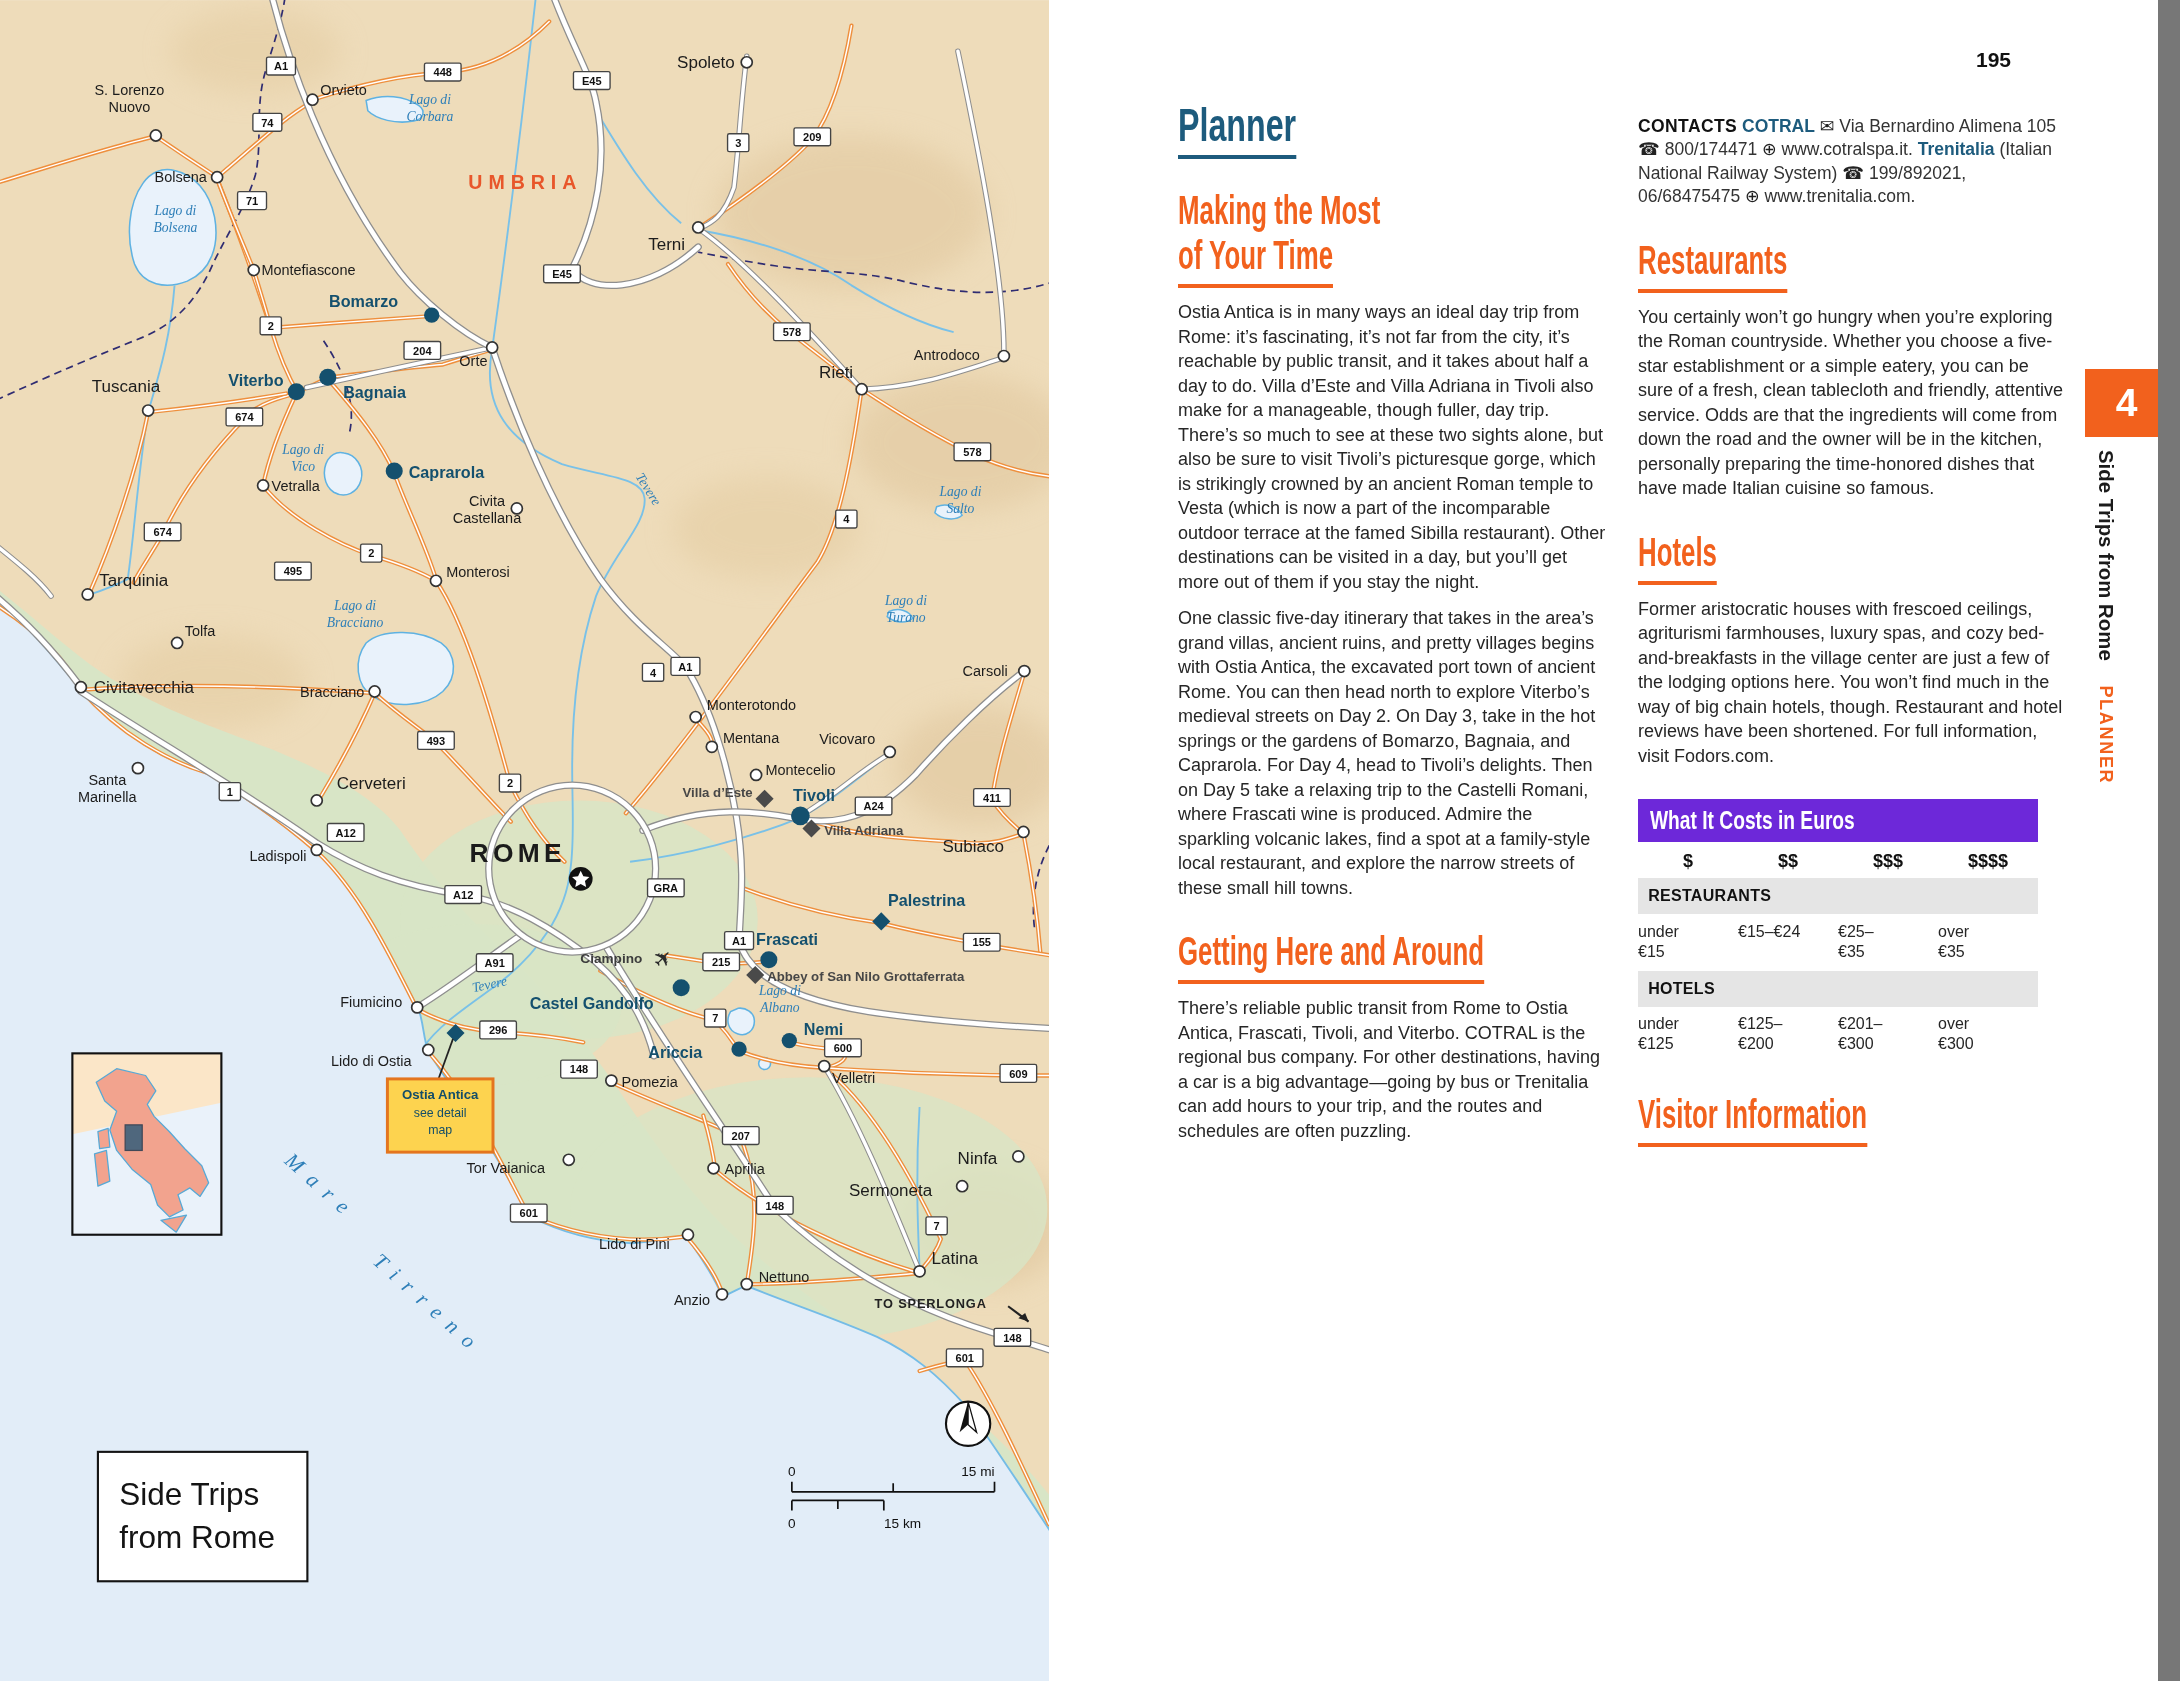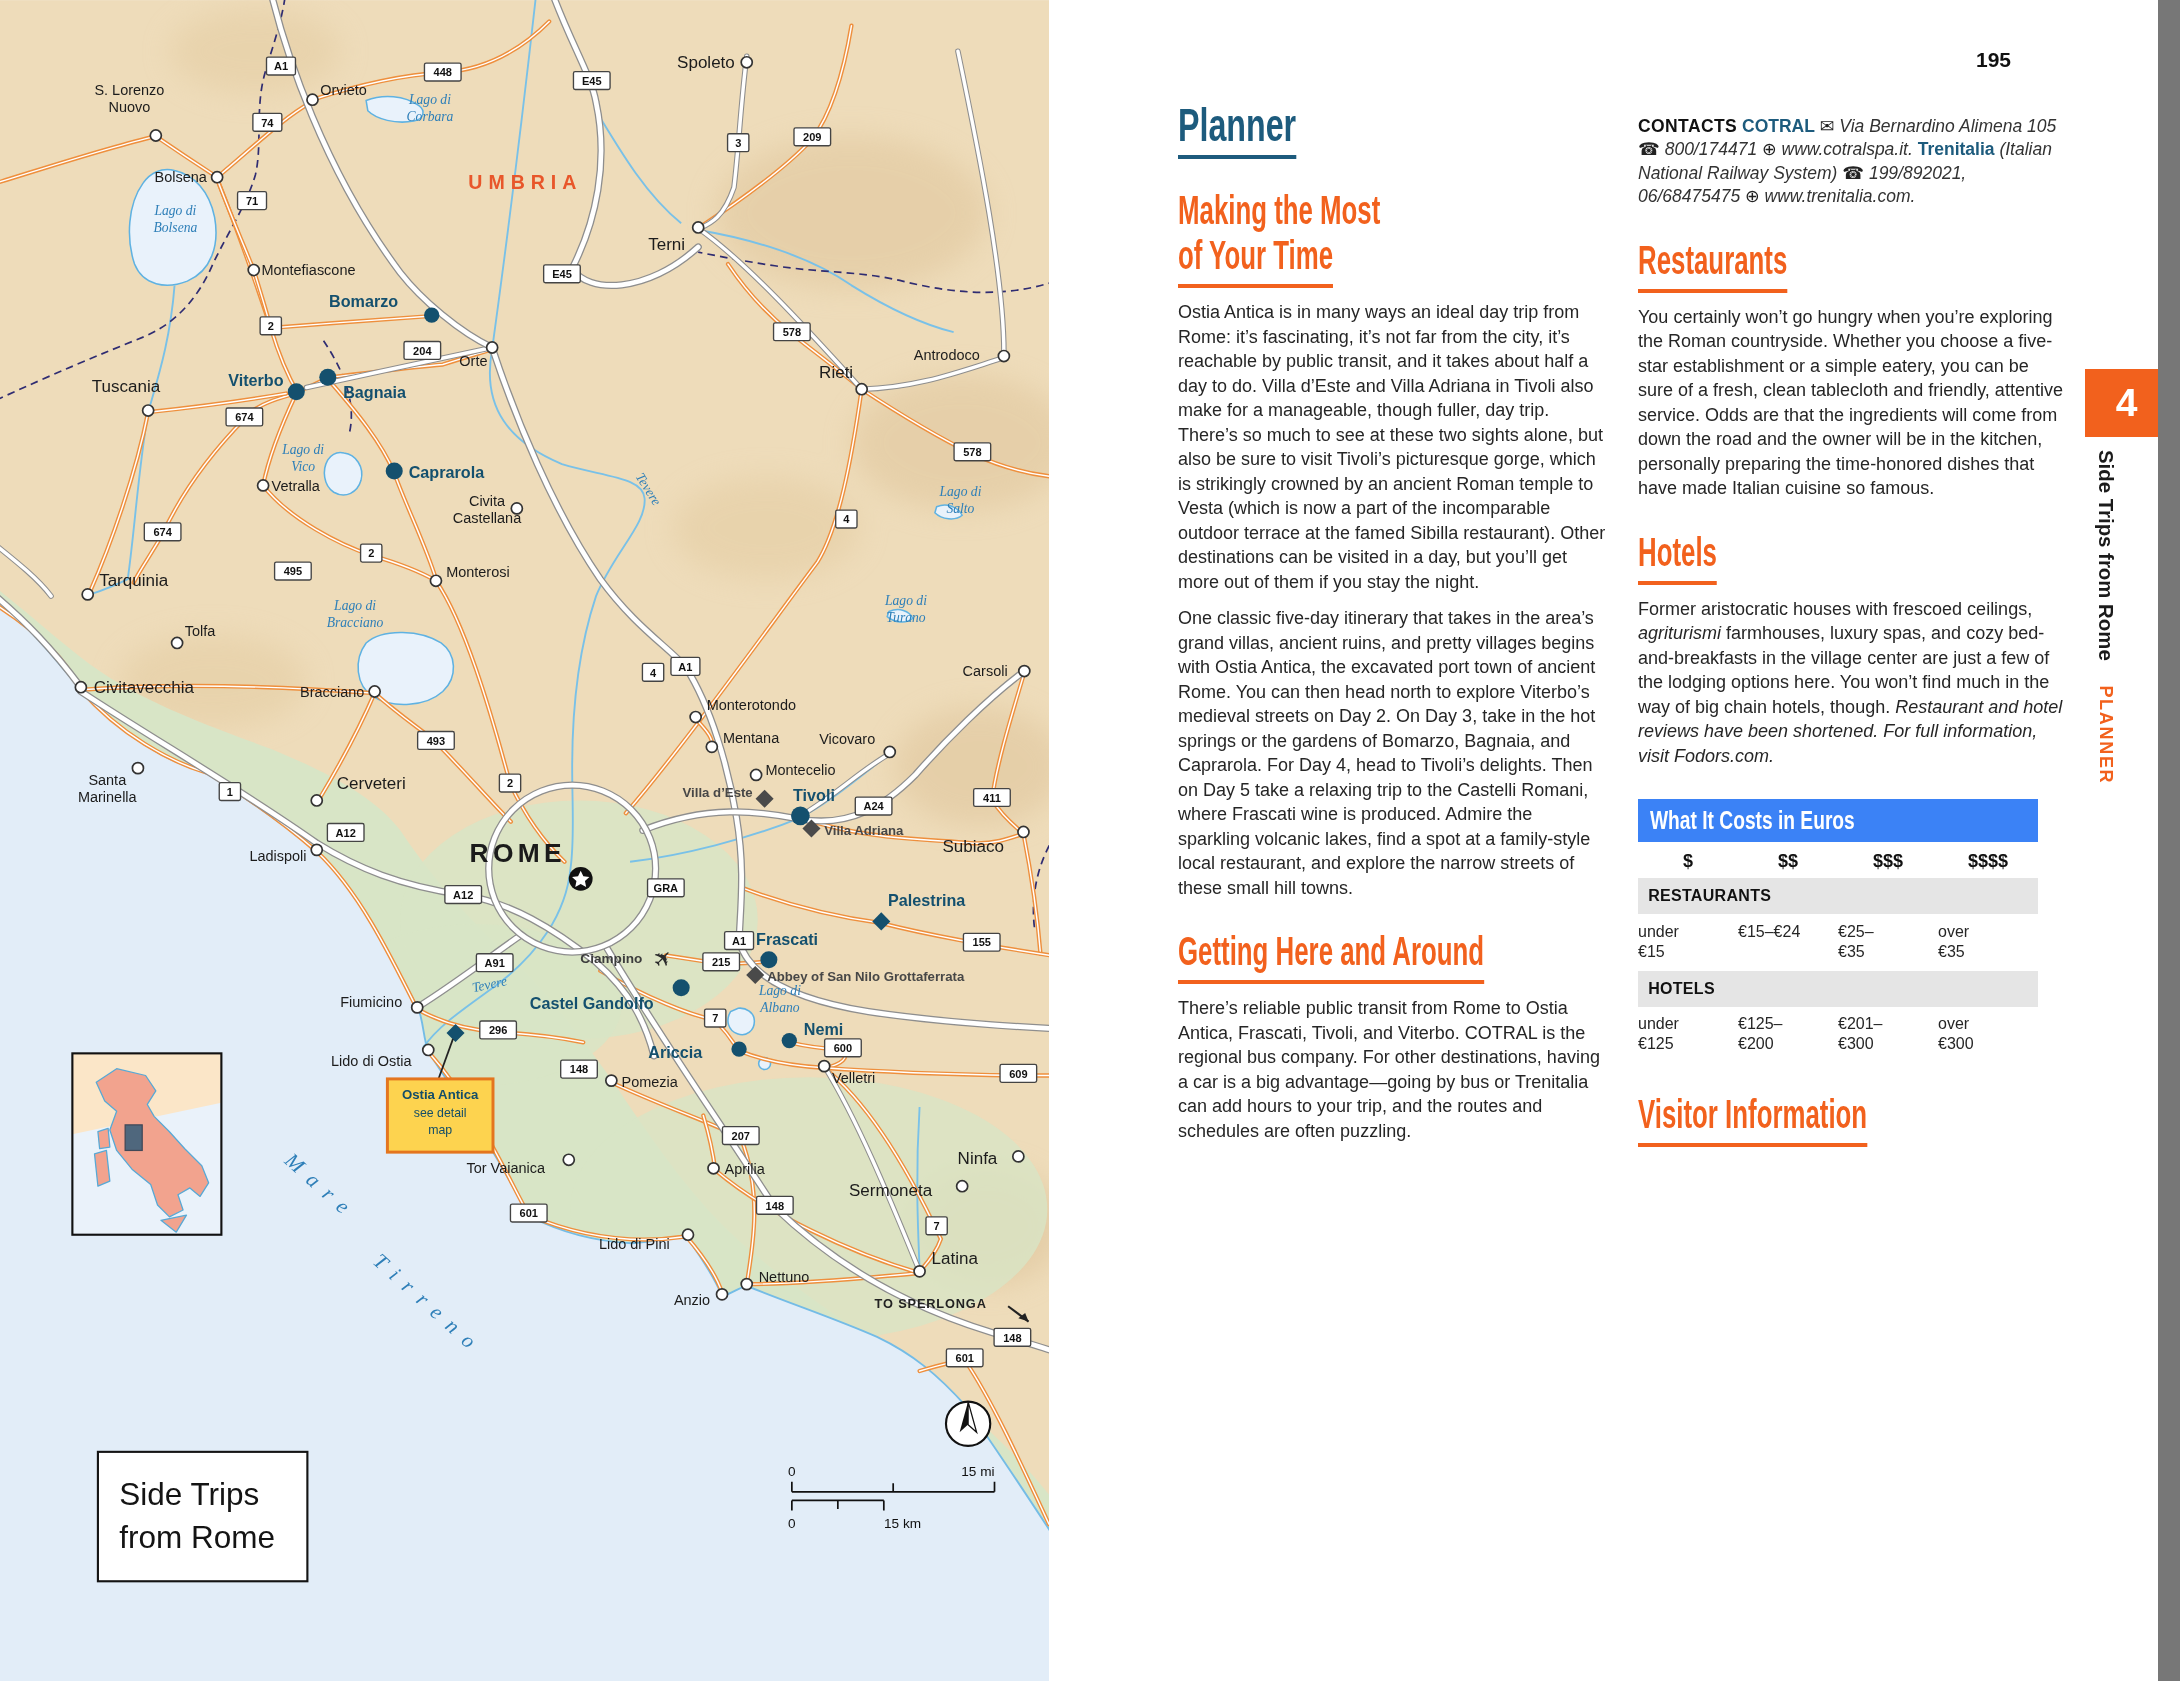--- a/index.html
+++ b/index.html
@@ -31,25 +31,25 @@
   .cond-p{display:inline-block;transform:scaleX(0.70);transform-origin:0 60%;white-space:nowrap;}
   h1.planner{margin:0;font-size:46px;line-height:48px;color:#1d5b7d;font-weight:bold;}
   .h2o{margin:29px 0 0 0;font-size:41px;line-height:45px;color:#f2611d;font-weight:bold;}
   .hline{display:inline-block;}
   .u{border-bottom:4.3px solid currentColor;padding-bottom:6px;}
   .paras p{margin:12px 0 0 0;font-size:18px;line-height:24.5px;color:#262626;}
   .paras p:first-child{margin-top:12px;}
   .contacts{margin:13.6px 0 0 0;font-size:17.5px;line-height:23.5px;color:#333;}
   .seg-caps{font-weight:bold;color:#111;letter-spacing:0.4px;}
   .seg-brand{font-weight:bold;color:#1d5b7d;font-style:normal;text-align:right;}
-  .seg-it{font-style:italic;}
+  .seg-it{}
   .seg-icon{font-style:normal;color:#222;}
   
   .costs{margin-top:31px;width:400px;}
-  .costs-header{background:#3b82f6;color:#fff;height:43px;display:flex;align-items:center;
+  .costs-header{background:#6d28d9;color:#fff;height:43px;display:flex;align-items:center;
                 padding-left:12px;font-size:25.6px;font-weight:bold;}
   .tier-row{display:flex;align-items:center;padding:8.5px 0 6.8px;}
   .tier{flex:1;text-align:center;font-weight:bold;font-size:18px;color:#111;}
   .band{background:#e5e5e5;height:36px;display:flex;align-items:center;padding-left:10.2px;
         font-weight:bold;font-size:16px;color:#111;letter-spacing:0.3px;}
   .val-row{display:flex;padding:7.7px 0 9.4px;}
   .val{flex:1;text-align:left;font-size:16px;line-height:19.6px;color:#262626;}
   
   .tab4{position:absolute;left:2085px;top:369px;width:83px;height:68px;background:#f2611d;
         color:#fff;display:flex;align-items:center;justify-content:center;

